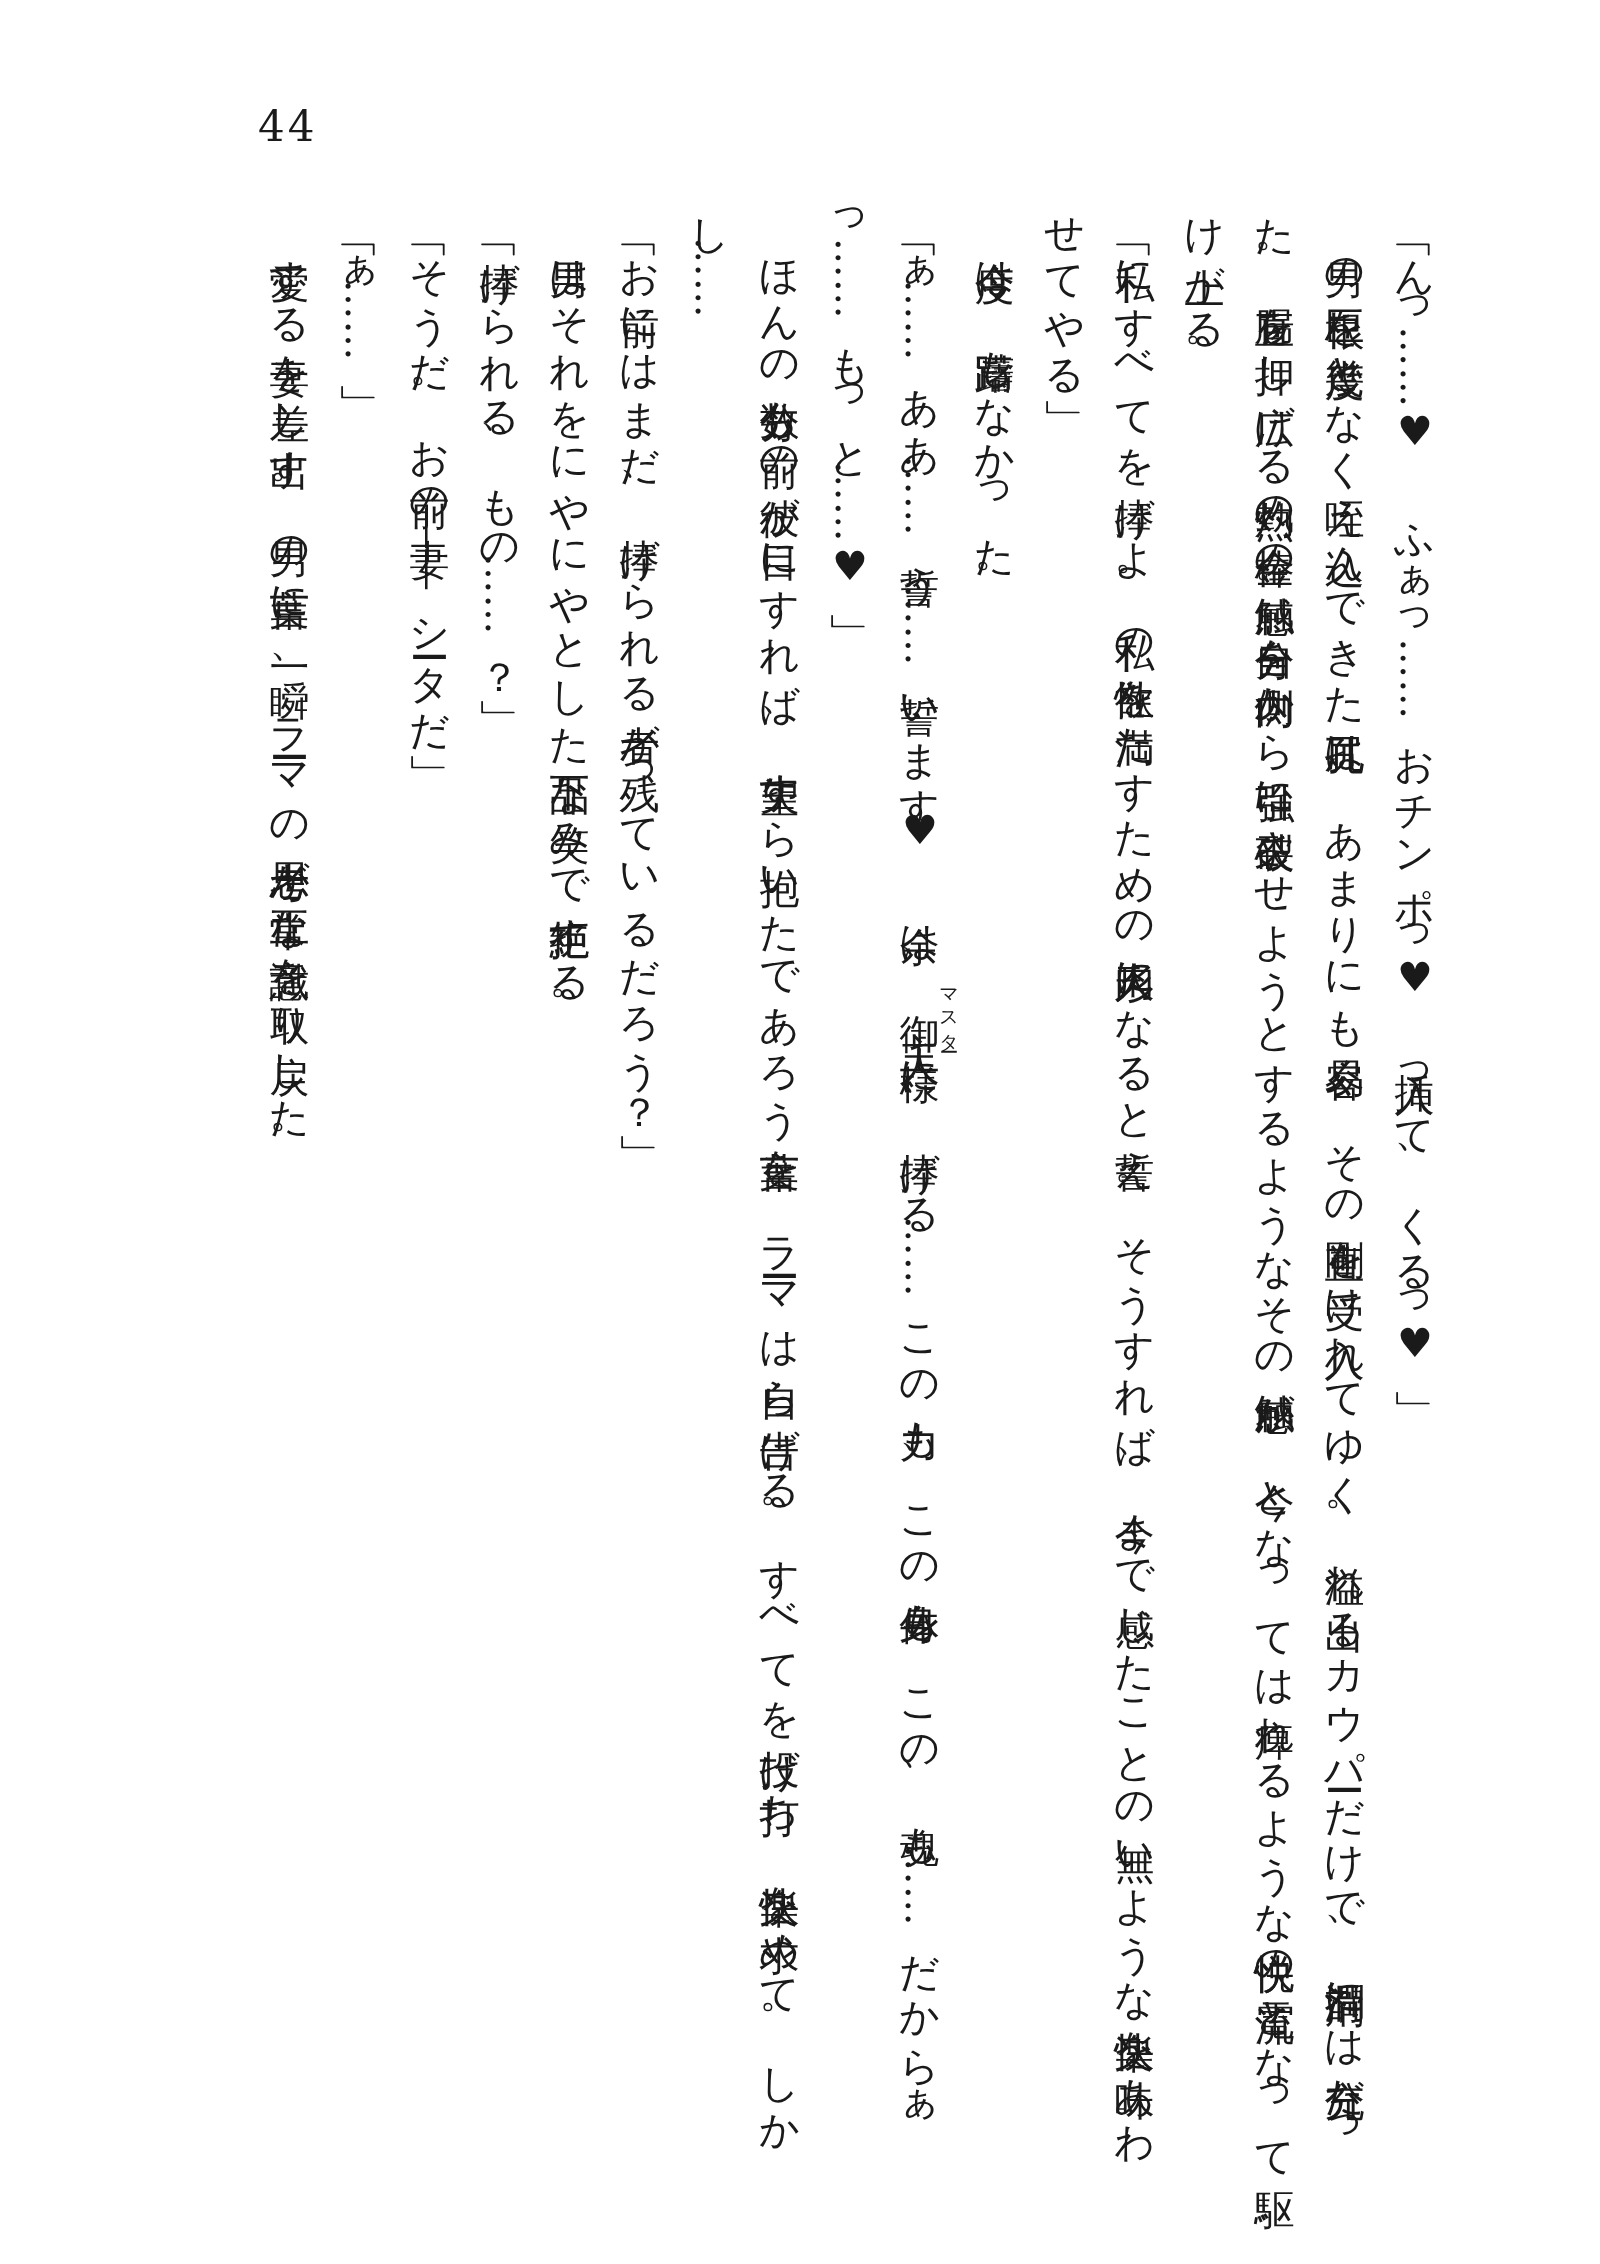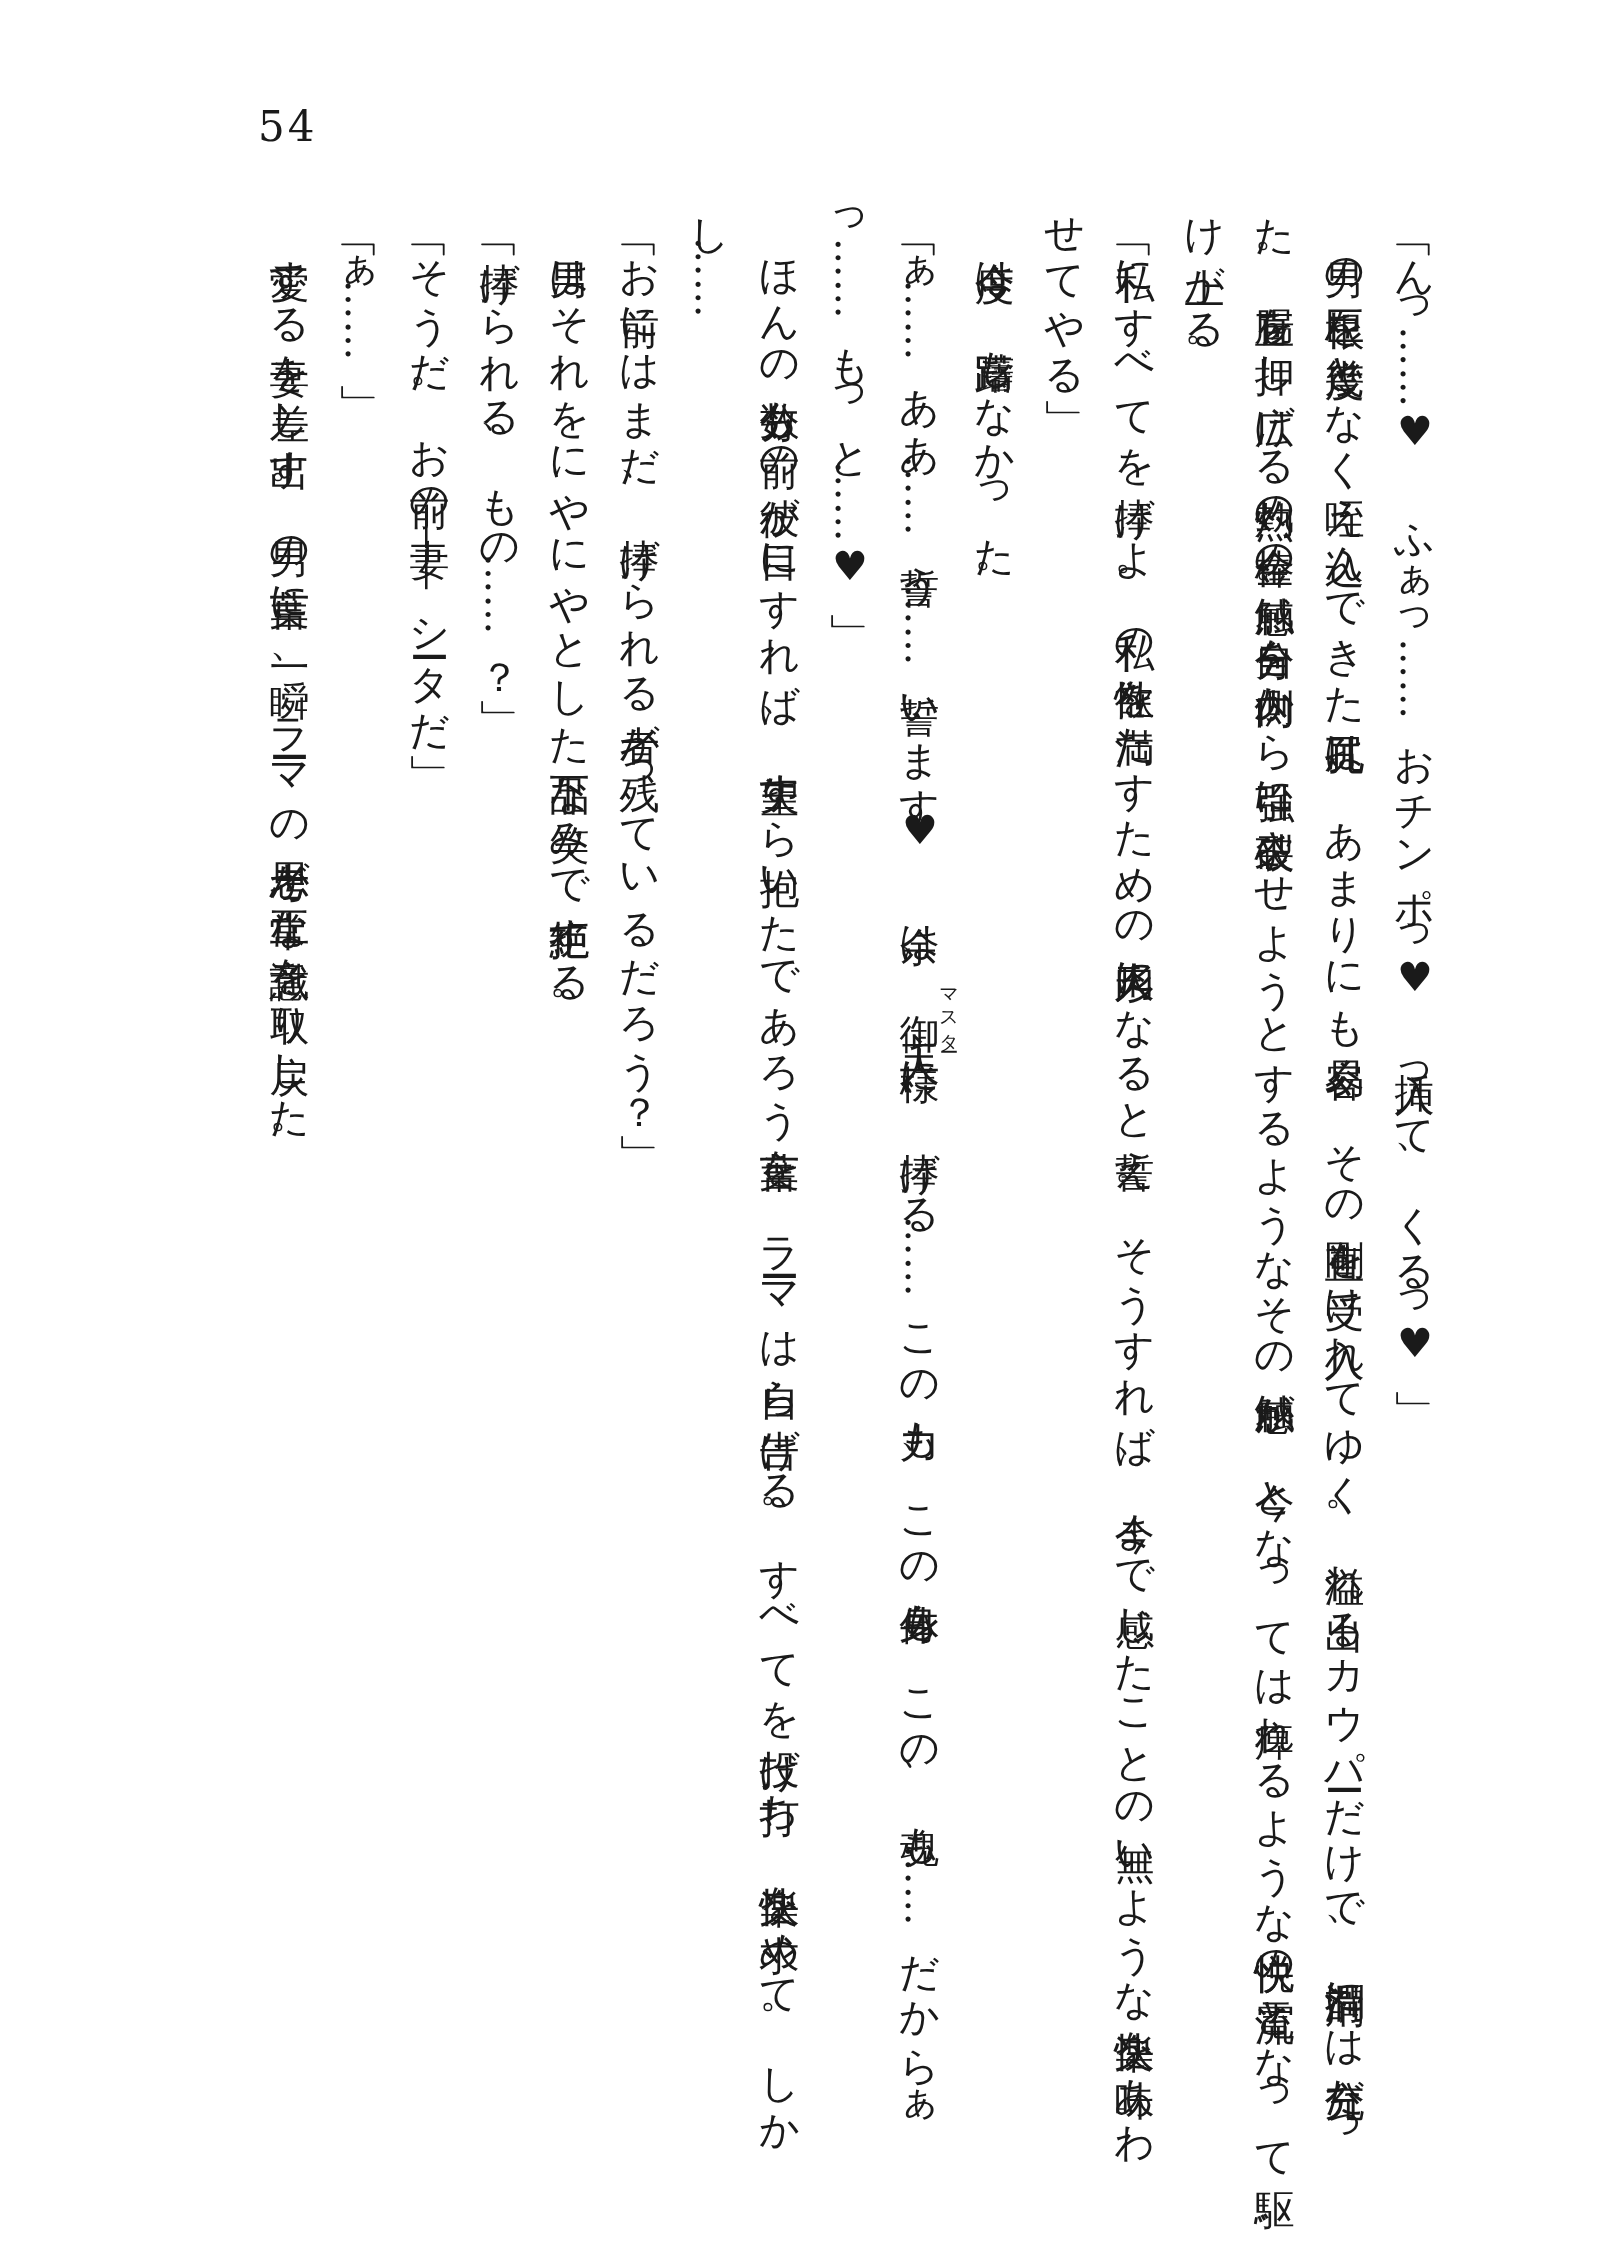--- a/index.html
+++ b/index.html
@@ -45,21 +45,21 @@
   ruby rt {
     font-size: 19px;
     letter-spacing: 0;
     line-height: 1;
   }
 </style>
 </head>
 <body>
 
 <div class="page">
-  <div class="page-number">54</div>
+  <div class="page-number">44</div>
   <div class="text-block">
     <p>「んっ……♥　ふぁっ……おチンポっ♥　挿入って、くるっ♥」</p>
     <p>男の巨根を幾度となく咥え込んできた尻孔は、あまりにも容易く、その剛直を受け入れてゆく。溢れ出るカウパーだけで、潤滑剤には充分だった。直腸を押し広げる灼熱の金棒の感触。自分を内側から強引に破裂させようとするようなその感触が、今となっては痺れるような快悦の電流となって駆け上がる。</p>
     <p>「私にすべてを捧げよ。私の性欲を満たすための肉人形になると誓え。そうすれば、今まで感じたことの無いような快楽を味あわせてやる」</p>
     <p>今度は、躊躇もなかった。</p>
     <p><span>「ぁ……ああ……誓う……誓います♥　余は、</span><ruby><span>御主人様</span><rt>マスター</rt></ruby><span>に、捧げる……この力も、この身体も、この、魂も……だからぁっ……もっと……♥」</span></p>
     <p>ほんの数分も前の彼が目にすれば、失望すら抱いたであろう言葉を、ラーマは自ら告げる。すべてを投げ打ち、快楽を求めて。しかし……</p>
     <p>「お前にはまだ、捧げられる者が残っているだろう？」</p>
     <p>男はそれをにやにやとした下品な笑みで拒絶する。</p>
     <p>「捧げられる、もの……？」</p>

